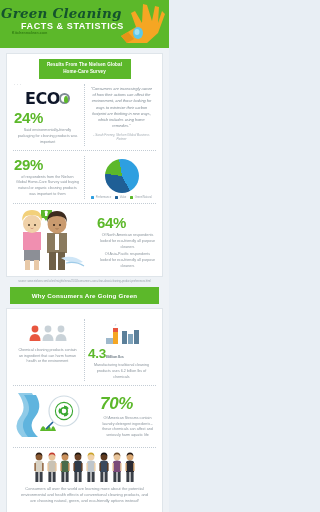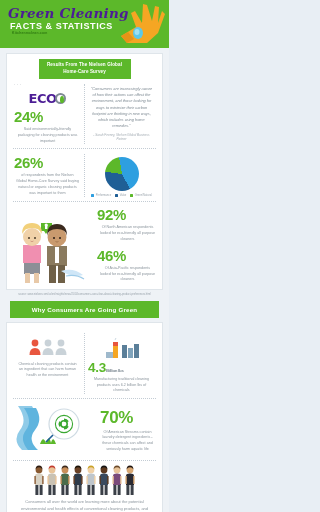--- a/index.html
+++ b/index.html
@@ -10,28 +10,28 @@
     overflow:hidden;
   }
   .page { width:169px; height:512px; position:relative; background:#eef2f6; }
 
   
   .header {
     height:48px; background:#5cb82a;
     position:relative; overflow:hidden;
   }
   .hdr-title {
-    position:absolute; left:8px; top:5px;
+    position:absolute; left:1px; top:5px;
     font-family:"DejaVu Serif", serif;
     font-style:italic; font-weight:bold;
-    font-size:13.5px; color:#4c1d95;
+    font-size:13.5px; color:#14532d;
     letter-spacing:0.2px; white-space:nowrap;
   }
   .hdr-sub {
-    position:absolute; left:10px; top:21px;
+    position:absolute; left:21px; top:21px;
     font-size:9px; font-weight:bold; color:#ffffff;
     letter-spacing:0.6px; white-space:nowrap;
   }
   .hdr-url {
     position:absolute; left:12px; top:31px;
     font-size:3.4px; font-weight:bold; color:#2f7a12;
     letter-spacing:0.2px; white-space:nowrap;
   }
   .glove-wrap { position:absolute; right:4px; top:3px; width:62px; height:44px; }
 
@@ -46,21 +46,21 @@
     font-weight:bold; line-height:1.5; padding:3px 2px;
     letter-spacing:0.1px;
   }
   .row { display:flex; margin-top:5px; }
   .col { flex:1; padding:0 3px; }
   .col-l { border-right:1px dotted #c3ccd4; }
 
   .eco-badge { text-align:center; margin-bottom:1px; }
   .eco-text {
     display:inline-block; font-family:"DejaVu Sans", sans-serif;
-    font-weight:bold; font-size:13px; color:#4c1d95;
+    font-weight:bold; font-size:16px; color:#0f172a;
     letter-spacing:-0.5px; vertical-align:middle;
   }
   .leaf-o {
     display:inline-block; width:11px; height:11px; border-radius:50%;
     border:2px solid #7f8b94; position:relative; vertical-align:middle;
     margin-left:-1px;
   }
   .leaf-o::after {
     content:""; position:absolute; left:3px; top:1px;
     width:4px; height:7px; background:#5cb82a;
@@ -112,21 +112,21 @@
     margin:3px 4px 0 4px; word-break:break-all; line-height:1.3;
   }
 
   
   .sec-title {
     background:#5cb82a; color:#fff; text-align:center;
     font-size:6.2px; font-weight:bold; padding:5px 2px;
     margin:4px 10px 0 10px; letter-spacing:0.2px;
   }
   .icon-row { text-align:center; height:22px; margin-top:5px; }
-  .big70 { font-size:17px; }
+  .big70 { font-size:17px;font-style:italic; }
 
   
   .crowd { display:flex; justify-content:center; gap:1px; margin-top:4px; }
   .closing {
     font-size:4px; color:#8b959d; text-align:center;
     line-height:1.6; padding:4px 7px 6px 7px;
   }
 </style>
 </head>
 <body>
@@ -168,21 +168,21 @@
       <div class="col">
         <div class="quote">"Consumers are increasingly aware of how their actions can affect the environment, and those looking for ways to minimize their carbon footprint are thinking in new ways, which includes using home remedies."</div>
         <div class="quote-src">- Sarah Feeney, Nielsen Global Business Partner</div>
       </div>
     </div>
 
     <div class="hr-dot"></div>
 
     <div class="row">
       <div class="col col-l">
-        <div class="bignum">26%</div>
+        <div class="bignum">29%</div>
         <div class="caption">of respondents from the Nielsen Global Home-Care Survey said buying natural or organic cleaning products was important to them</div>
       </div>
       <div class="col">
         <div class="pie-wrap">
           <div class="pie" id="pie-el" style="background: conic-gradient(from -10deg, rgb(46, 159, 224) 0deg, rgb(46, 159, 224) 162deg, rgb(31, 95, 150) 162deg, rgb(31, 95, 150) 288deg, rgb(92, 184, 42) 288deg, rgb(92, 184, 42) 360deg);"></div>
           <div class="legend" id="pie-legend">
               <div class="lg">
                 <span class="lg-sw" style="background: rgb(46, 159, 224);"></span>
                 <span class="lg-tx">Performance</span>
               </div>
@@ -228,23 +228,22 @@
           <path d="M36 15 q0 -12 10 -12 q10 0 10 12 q-1 -7 -10 -7 q-9 0 -10 7z" fill="#3b2a1e"></path>
           <circle cx="43" cy="17" r="1" fill="#2a1d14"></circle>
           <circle cx="49" cy="17" r="1" fill="#2a1d14"></circle>
           <path d="M44.5 20.5 q1.5 1.2 3 0" stroke="#9c6f4a" stroke-width="0.8" fill="none"></path>
 
           <path d="M50 50 q12 -4 22 4 q-11 3 -22 -4z" fill="#cfe6f7"></path>
           <path d="M55 55 q10 -2 18 3" stroke="#9ecbe8" stroke-width="1.2" fill="none"></path>
         </svg>
       </div>
       <div class="stat-col">
-        <div class="bignum">92%</div>
+        <div class="bignum">64%</div>
         <div class="caption">Of North American respondents looked for eco-friendly all purpose cleaners</div>
-        <div class="bignum" style="margin-top:4px">46%</div>
         <div class="caption">Of Asia-Pacific respondents looked for eco-friendly all purpose cleaners</div>
       </div>
     </div>
   </div>
 
   <div class="srcline">source: www.nielsen.com/us/en/insights/news/2014/consumers-care-clear-about-cleaning-product-preferences.html</div>
 
   <div class="sec-title">Why Consumers Are Going Green</div>
 
   <div class="card" style="margin-top:4px">

